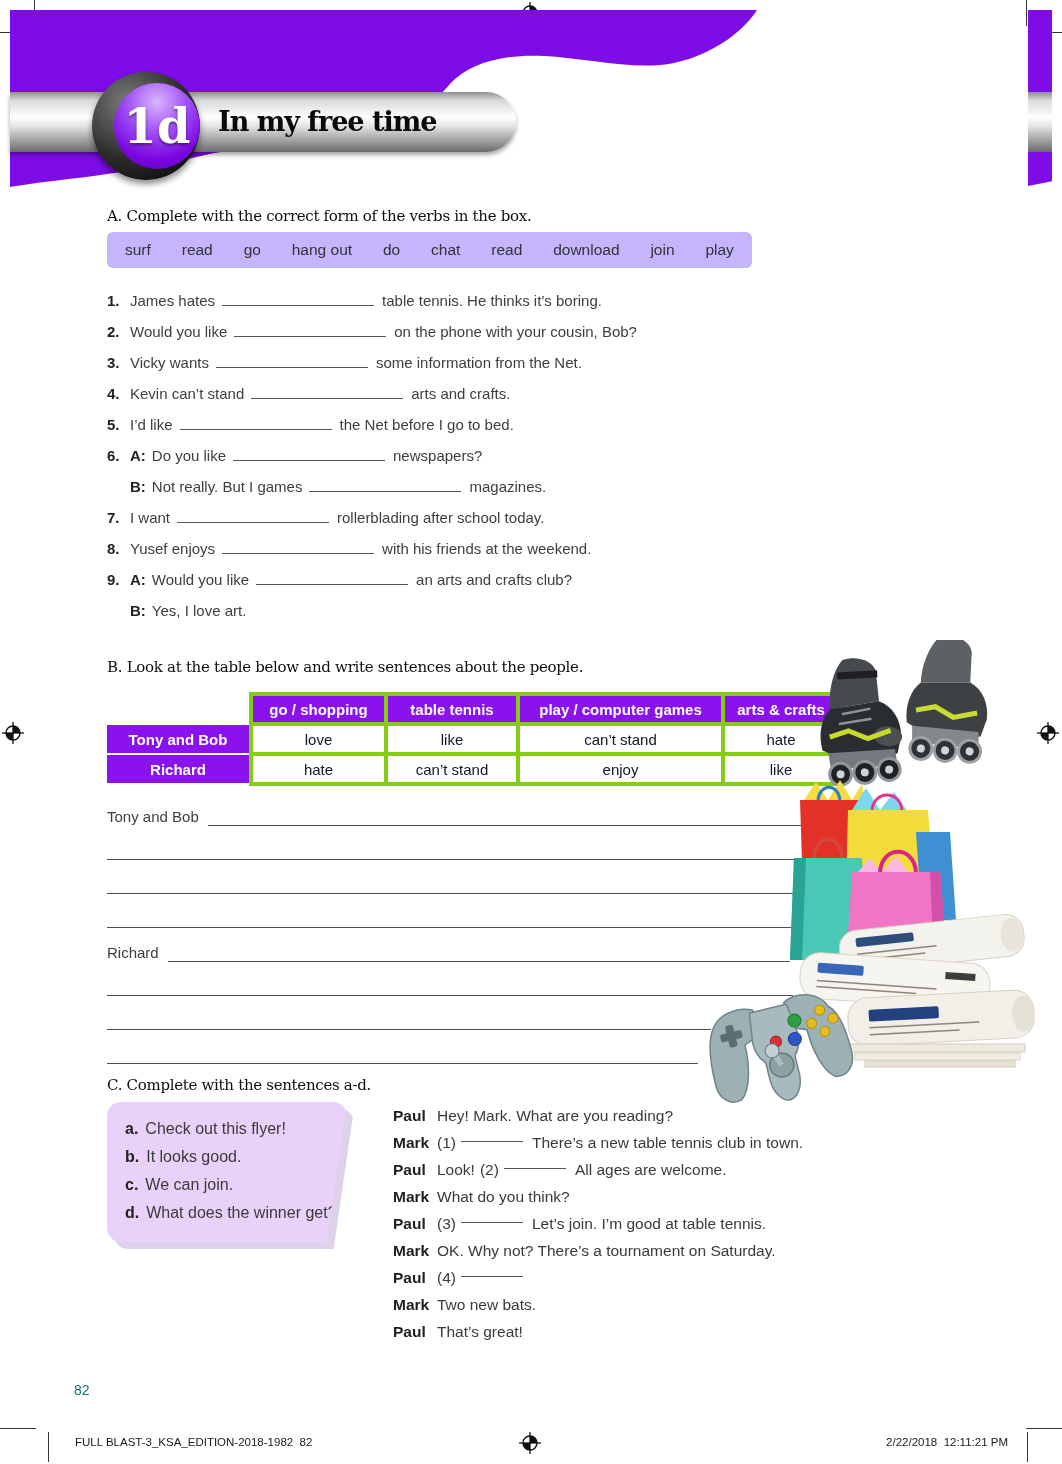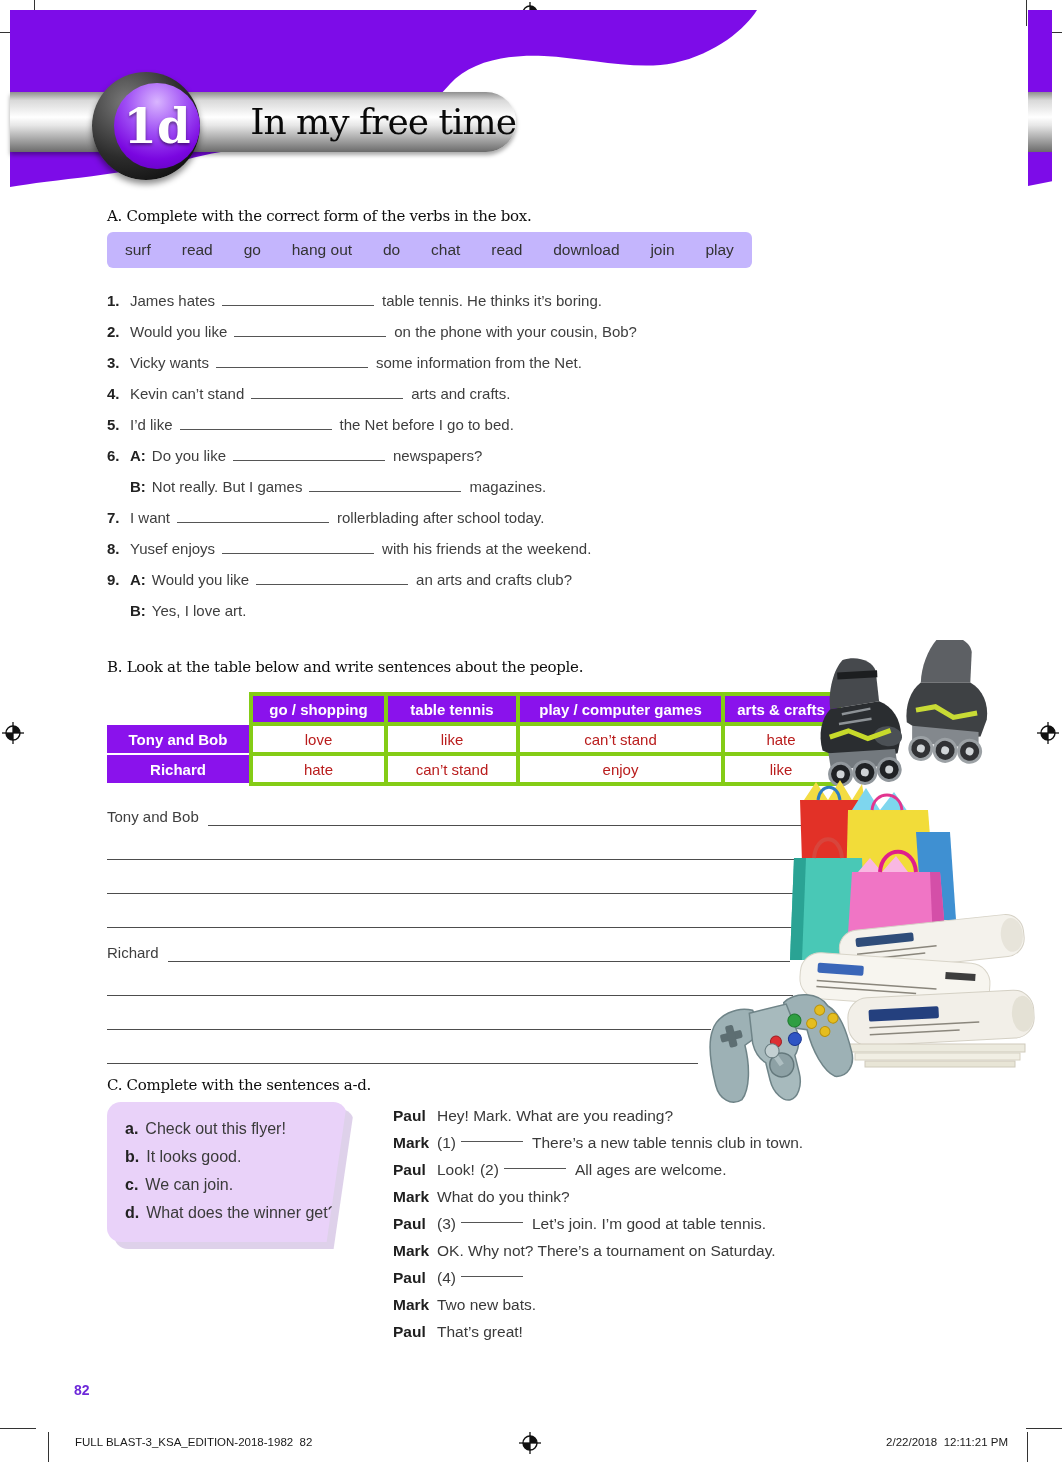--- a/index.html
+++ b/index.html
@@ -8,21 +8,21 @@
   
   .regmark{position:absolute;width:22px;height:22px;}
   .tick{position:absolute;background:#333;}
   
   .wave{position:absolute;left:0;top:0;width:1062px;height:200px;z-index:1;}
   .bleed{position:absolute;z-index:1;}
   .titlebar{position:absolute;left:10px;top:92px;width:506px;height:60px;z-index:3;
     background:linear-gradient(180deg,#8f8f8f 0%,#d9d9d9 14%,#ffffff 42%,#e6e6e6 56%,#a3a3a3 80%,#6b6b6b 100%);
     border-radius:0 30px 30px 0;box-shadow:0 3px 4px rgba(0,0,0,.35);}
   .titlebar .t{padding-left:208px;line-height:60px;font-family:"DejaVu Serif",serif;
-    font-weight:normal;font-size:36px;letter-spacing:-1px;color:#0a0a0a;text-align:right;}
+    font-weight:bold;font-size:27px;letter-spacing:-1px;color:#0a0a0a;}
   .badge{position:absolute;left:92px;top:72px;width:108px;height:108px;border-radius:50%;z-index:4;
     background:radial-gradient(circle at 32% 28%,#7a7a7a 0%,#2c2c2c 52%,#000 100%);
     box-shadow:0 4px 6px rgba(0,0,0,.45);display:flex;align-items:center;justify-content:flex-end;}
   .badge .inner{width:86px;height:86px;border-radius:50%;
     background:radial-gradient(circle at 50% 22%,#d9b5ff 0%,#a050f5 38%,#7a06e0 72%,#5a00b5 100%);
     display:flex;align-items:center;justify-content:center;
     font-family:"DejaVu Serif",serif;font-weight:bold;font-size:48px;color:#fff;
     text-shadow:0 2px 3px rgba(0,0,0,.45);}
   
   .exh{position:absolute;font-family:"DejaVu Serif",serif;font-weight:normal;font-size:15px;
@@ -36,21 +36,21 @@
   .num{width:23px;flex:none;font-weight:bold;color:#222;}
   .spk{font-weight:bold;color:#222;margin-right:6px;}
   .pre{margin-right:7px;}
   .bl{display:inline-block;width:152px;border-bottom:1.5px solid #555;height:13px;margin-right:8px;flex:none;}
   
   .btable{position:absolute;left:105px;top:692px;border-collapse:collapse;z-index:2;
     font-size:15px;table-layout:fixed;}
   .btable td,.btable th{border:4px solid #84cc16;height:26px;text-align:center;padding:0;}
   .btable th.hdr{background:#8a12ec;color:#fff;font-weight:bold;}
   .btable th.rowlab{background:#8a12ec;color:#fff;font-weight:bold;border:2px solid #fff;}
-  .btable td.cell{background:#fff;color:#b91c1c;}
+  .btable td.cell{background:#fff;color:#0f172a;}
   .btable td.corner{border:none;background:transparent;}
   
   .writes{position:absolute;left:107px;top:792px;z-index:2;}
   .wrow{display:flex;align-items:flex-end;height:34px;font-size:15px;color:#3e3e3e;}
   .wlabel{margin-right:9px;padding-bottom:1px;}
   .wline{border-bottom:1.5px solid #4d4d4d;height:14px;flex:none;}
   .grow{flex:1 1 auto;}
   
   .photo{position:absolute;z-index:5;}
   
@@ -61,21 +61,21 @@
     border-radius:14px;clip-path:polygon(0 0,100% 0,91.5% 100%,0 100%);padding:0;}
   .opt{display:flex;line-height:28px;font-size:16px;color:#3a3a3a;padding-left:18px;}
   .opt:first-child{padding-top:13px;}
   .olet{font-weight:bold;color:#222;margin-right:7px;}
   .dlg{position:absolute;left:393px;top:1102px;width:660px;z-index:2;}
   .drow{display:flex;align-items:flex-start;line-height:27px;font-size:15.5px;color:#3a3a3a;white-space:nowrap;}
   .dname{width:44px;flex:none;font-weight:bold;color:#1e1e1e;}
   .dnum{margin-right:5px;}
   .dbl{display:inline-block;width:62px;border-bottom:1.5px solid #555;height:12px;margin-right:9px;flex:none;}
   
-  .pagenum{position:absolute;left:74px;top:1382px;font-weight:bold;font-size:14px;color:#6d28d9;z-index:2;}
+  .pagenum{position:absolute;left:74px;top:1382px;font-weight:normal;font-size:14px;color:#0f766e;z-index:2;}
   .slugrow{position:absolute;left:75px;top:1436px;width:933px;display:flex;justify-content:space-between;
     font-size:11.5px;color:#1a1a1a;white-space:pre;z-index:2;}
 </style>
 </head>
 <body>
 
 <div class="page">
 
   <svg class="wave" viewBox="0 0 1062 200">
     <path d="M10,10 L757,10 C746,28 716,54 674,63 C636,71 586,58 544,56 C506,54 470,62 450,84

